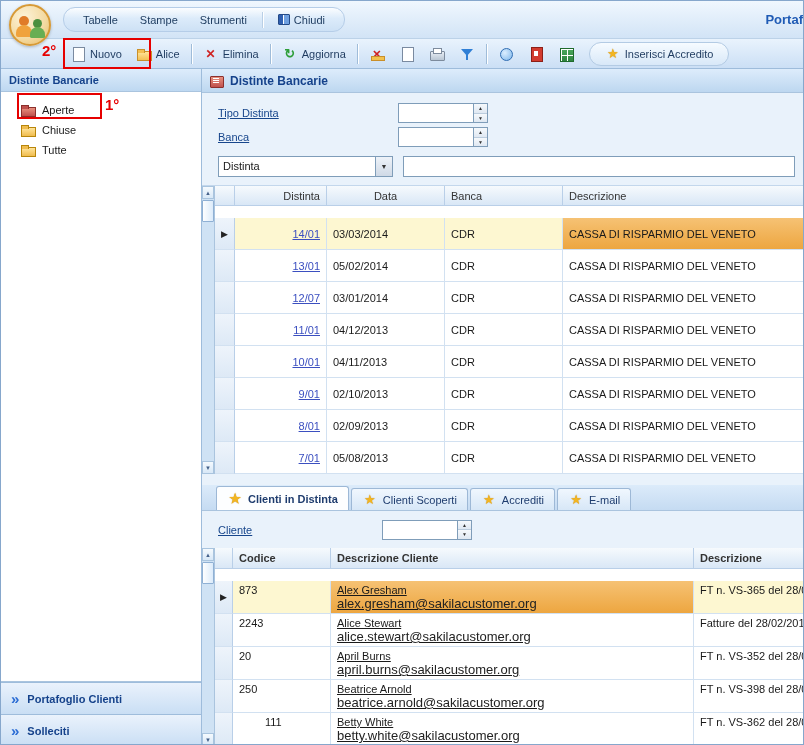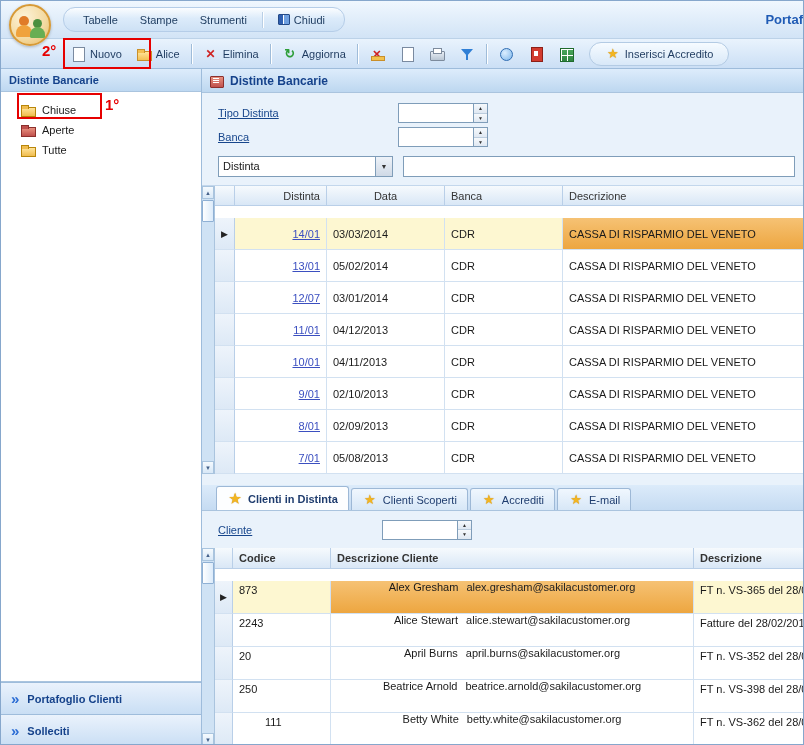--- a/index.html
+++ b/index.html
@@ -119,38 +119,38 @@
   .grid.bottom { grid-template-columns:18px 98px 363px 1fr; grid-auto-rows:33px; }
   .g-h { height:20px; background:linear-gradient(#f6fafd,#d9e7f6); border-right:1px solid #b9cfe8; border-bottom:1px solid #b9cfe8;
     display:flex; align-items:center; padding:0 6px; color:#333; cursor:default; }
   .g-h.bh { height:21px;font-weight:bold; }
   .g-h.r { justify-content:flex-end; }
   .g-h.c { justify-content:center; }
   .g-c { border-right:1px solid #d2e1f1; border-bottom:1px solid #d2e1f1; padding:0 6px;
     display:flex; align-items:center; background:#fff; overflow:hidden; white-space:nowrap; }
   .g-c.ind { background:linear-gradient(#eef4fb,#dde9f6); border-right:1px solid #b9cfe8; padding:0; justify-content:center; }
   .g-c.r { justify-content:flex-end; }
-  .g-c.two { align-items:flex-start; justify-content:center; line-height:13px; }
+  .g-c.two { flex-direction:column; align-items:flex-start; justify-content:center; line-height:13px;text-decoration:underline; }
   .arrow { font-size:9px; color:#222; }
   .glink { color:#3b4fc0; text-decoration:underline; cursor:pointer; }
   .selY { background:#fdf7d1 !important; }
   .selO { background:linear-gradient(#f6c274,#eda640) !important; }
 
   
   .tab-spacer { flex:0 0 11px; }
   .tabs { flex:0 0 26px; display:flex; align-items:flex-end; gap:2px; padding-left:14px;
     background:linear-gradient(#dcebfa,#c5dbf2); border-bottom:1px solid #aac4de; }
   .tab { display:flex; align-items:center; gap:5px; height:22px; padding:0 10px; color:#1e3c6e;
     background:linear-gradient(#f0f7fe,#d7e7f7); border:1px solid #9db8d6; border-bottom:none; border-radius:3px 3px 0 0; cursor:default; }
   .tab.active { background:#fdfeff; height:24px; font-weight:bold; }
 
   .cliente-row { flex:0 0 37px; display:flex; align-items:center; padding-left:16px; }
   .cliente-row .f-label { width:164px; }
 
-  .email { font-size:11px; color:#222;margin-left:8px; }
+  .email { font-size:13px; color:#222; }
 </style>
 </head>
 <body>
 
 <div class="app">
 
   <div class="titlebar">
     <div class="app-icon">
       <span class="p1"></span>
       <span class="p1b"></span>
@@ -219,26 +219,26 @@
 
   <div class="anno-box" style="left:62px; top:37px; width:88px; height:31px;"></div>
   <span class="anno-text" style="left:41px; top:41px;">2°</span>
   <div class="anno-box" style="left:16px; top:92px; width:85px; height:26px;"></div>
   <span class="anno-text" style="left:104px; top:95px;">1°</span>
 
   <div class="sidebar">
     <div class="side-header">Distinte Bancarie</div>
     <div class="tree">
       <div class="tree-item">
+          <span class="folder red"></span>
+          <span>Aperte</span>
+        </div>
+      <div class="tree-item">
           <span class="folder"></span>
           <span>Chiuse</span>
-        </div>
-      <div class="tree-item">
-          <span class="folder red"></span>
-          <span>Aperte</span>
         </div>
       <div class="tree-item">
           <span class="folder"></span>
           <span>Tutte</span>
         </div>
     </div>
     <div class="nav-bar">
         <span class="chev">»</span>
         <span>Portafoglio Clienti</span>
       </div>

